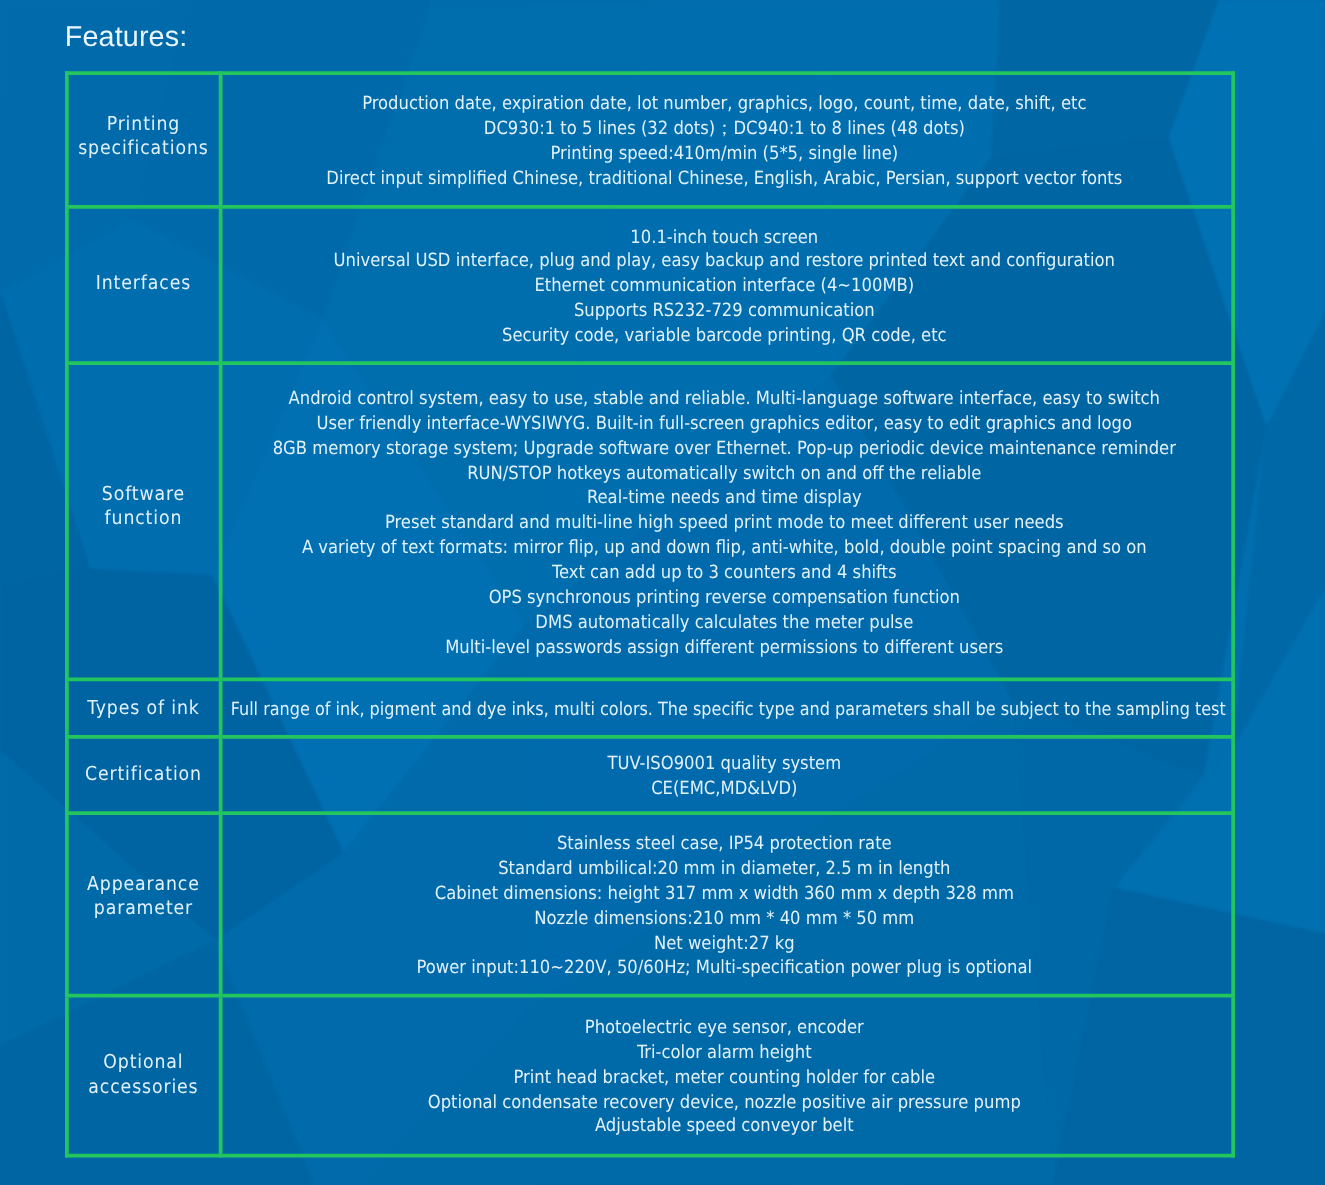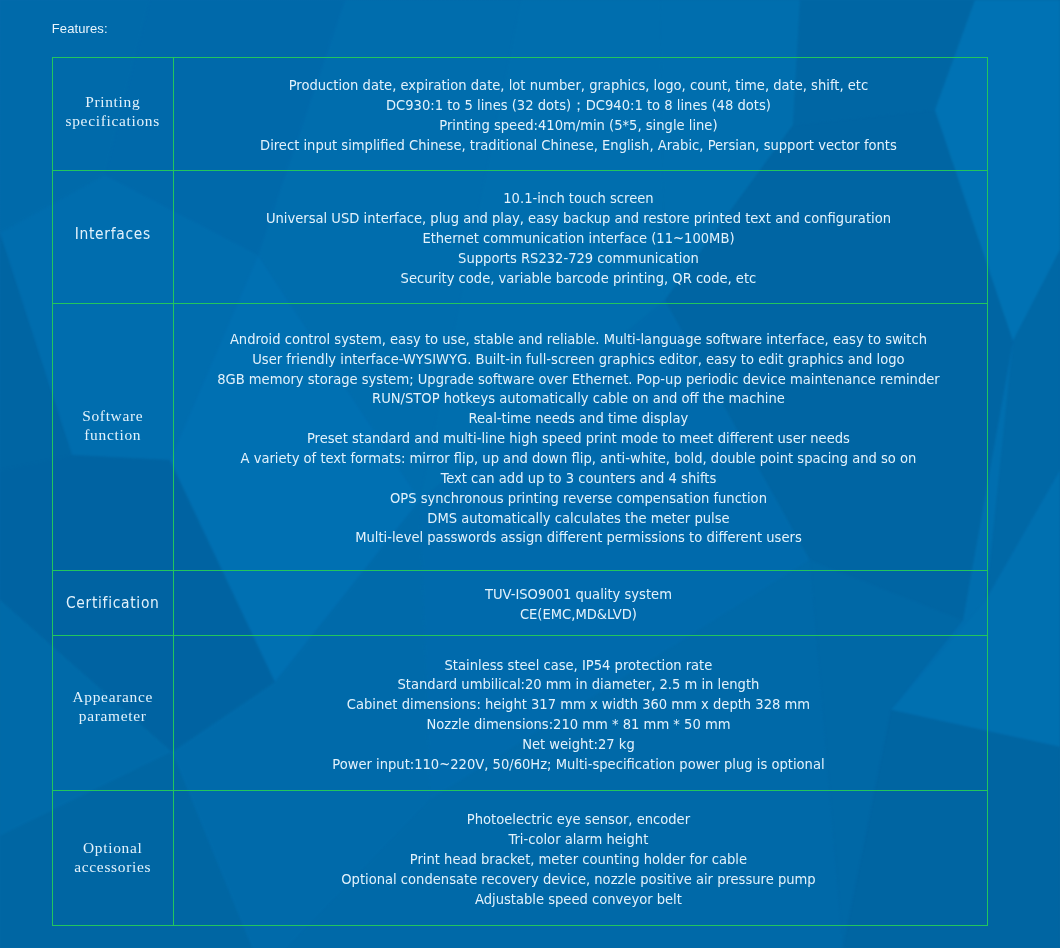--- a/index.html
+++ b/index.html
@@ -4,32 +4,32 @@
 <title>Features</title>
 <style>
   html,body{margin:0;padding:0;background:#0167a8;}
   body{width:1060px;height:948px;overflow:hidden;
        font-family:"DejaVu Sans Condensed","DejaVu Sans",sans-serif;
        -webkit-font-smoothing:antialiased;}
   #page{position:relative;width:1060px;height:948px;overflow:hidden;background:#0167a8;}
   #bg{position:absolute;left:0;top:0;width:1060px;height:948px;display:block;}
 
   #page-title{position:absolute;left:51.8px;top:18.2px;
-      font-family:"Liberation Sans",sans-serif;font-size:13px;line-height:22px;
+      font-family:"Liberation Sans",sans-serif;font-size:23px;line-height:22px;
       color:#e9f5fd;letter-spacing:0.1px;}
 
   #spec-table{position:absolute;left:52px;top:56.9px;width:936.4px;height:869px;
       border-collapse:collapse;table-layout:fixed;}
-  #spec-table td{border:1px solid #22c55e;padding:0;vertical-align:middle;color:#e2f2fc;}
+  #spec-table td{border:3px solid #22c55e;padding:0;vertical-align:middle;color:#e2f2fc;}
   #spec-table td.label{width:119.5px;text-align:center;font-size:15.4px;line-height:19.2px;
       letter-spacing:0.7px;}
   #spec-table td.body{text-align:center;font-size:14.58px;line-height:19.85px;padding:0;}
   .ln{display:block;white-space:nowrap;}
   td.label .ln{transform:translateY(calc(1px + var(--dy,0px)));}
-  td.label.multi .ln{transform:translateY(calc(-1px + var(--dy,0px)));font-family:Liberation Serif, serif;}
+  td.label.multi .ln{transform:translateY(calc(-1px + var(--dy,0px)));}
   td.body .ln{transform:translate(-2px,1px);}
 </style>
 </head>
 <body>
 
 <div id="page">
   <svg id="bg" viewBox="0 0 1060 948" preserveAspectRatio="none" shape-rendering="geometricPrecision">
     <defs>
       <linearGradient id="gmain" x1="0" y1="0" x2="1" y2="1">
         <stop offset="0" stop-color="#0569ab"></stop>
@@ -81,63 +81,71 @@
             <span class="ln">Direct input simplified Chinese, traditional Chinese, English, Arabic, Persian, support vector fonts</span>
           </td>
         </tr>
         <tr style="height: 116.9px;">
           <td class="label" style="--dy: -3px;">
             <span class="ln">Interfaces</span>
           </td>
           <td class="body">
             <span class="ln">10.1-inch touch screen</span>
             <span class="ln">Universal USD interface, plug and play, easy backup and restore printed text and configuration</span>
-            <span class="ln">Ethernet communication interface (11~100MB)</span>
+            <span class="ln">Ethernet communication interface (4~100MB)</span>
             <span class="ln">Supports RS232-729 communication</span>
             <span class="ln">Security code, variable barcode printing, QR code, etc</span>
           </td>
         </tr>
         <tr style="height: 236.2px;">
           <td class="label multi" style="--dy: -11px;">
             <span class="ln">Software</span>
             <span class="ln">function</span>
           </td>
           <td class="body">
             <span class="ln">Android control system, easy to use, stable and reliable. Multi-language software interface, easy to switch</span>
             <span class="ln">User friendly interface-WYSIWYG. Built-in full-screen graphics editor, easy to edit graphics and logo</span>
             <span class="ln">8GB memory storage system; Upgrade software over Ethernet. Pop-up periodic device maintenance reminder</span>
-            <span class="ln">RUN/STOP hotkeys automatically cable on and off the machine</span>
+            <span class="ln">RUN/STOP hotkeys automatically switch on and off the reliable</span>
             <span class="ln">Real-time needs and time display</span>
             <span class="ln">Preset standard and multi-line high speed print mode to meet different user needs</span>
             <span class="ln">A variety of text formats: mirror flip, up and down flip, anti-white, bold, double point spacing and so on</span>
             <span class="ln">Text can add up to 3 counters and 4 shifts</span>
             <span class="ln">OPS synchronous printing reverse compensation function</span>
             <span class="ln">DMS automatically calculates the meter pulse</span>
             <span class="ln">Multi-level passwords assign different permissions to different users</span>
+          </td>
+        </tr>
+        <tr style="height: 42.6px;">
+          <td class="label" style="--dy: -1px;">
+            <span class="ln">Types of ink</span>
+          </td>
+          <td class="body">
+            <span class="ln" style="transform: translate(-2px, 1px) scaleX(0.978732);">Full range of ink, pigment and dye inks, multi colors. The specific type and parameters shall be subject to the sampling test</span>
           </td>
         </tr>
         <tr style="height: 57px; margin-top: 34px;">
           <td class="label" style="--dy: -1px;">
             <span class="ln">Certification</span>
           </td>
           <td class="body">
             <span class="ln">TUV-ISO9001 quality system</span>
             <span class="ln">CE(EMC,MD&amp;LVD)</span>
           </td>
         </tr>
         <tr style="height: 136.8px;">
           <td class="label multi" style="--dy: -6px;">
             <span class="ln">Appearance</span>
             <span class="ln">parameter</span>
           </td>
           <td class="body">
             <span class="ln">Stainless steel case, IP54 protection rate</span>
             <span class="ln">Standard umbilical:20 mm in diameter, 2.5 m in length</span>
             <span class="ln">Cabinet dimensions: height 317 mm x width 360 mm x depth 328 mm</span>
-            <span class="ln">Nozzle dimensions:210 mm * 81 mm * 50 mm</span>
+            <span class="ln">Nozzle dimensions:210 mm * 40 mm * 50 mm</span>
             <span class="ln">Net weight:27 kg</span>
             <span class="ln">Power input:110~220V, 50/60Hz; Multi-specification power plug is optional</span>
           </td>
         </tr>
         <tr style="height: 118.9px;">
           <td class="label multi" style="--dy: 0px;">
             <span class="ln">Optional</span>
             <span class="ln">accessories</span>
           </td>
           <td class="body">

